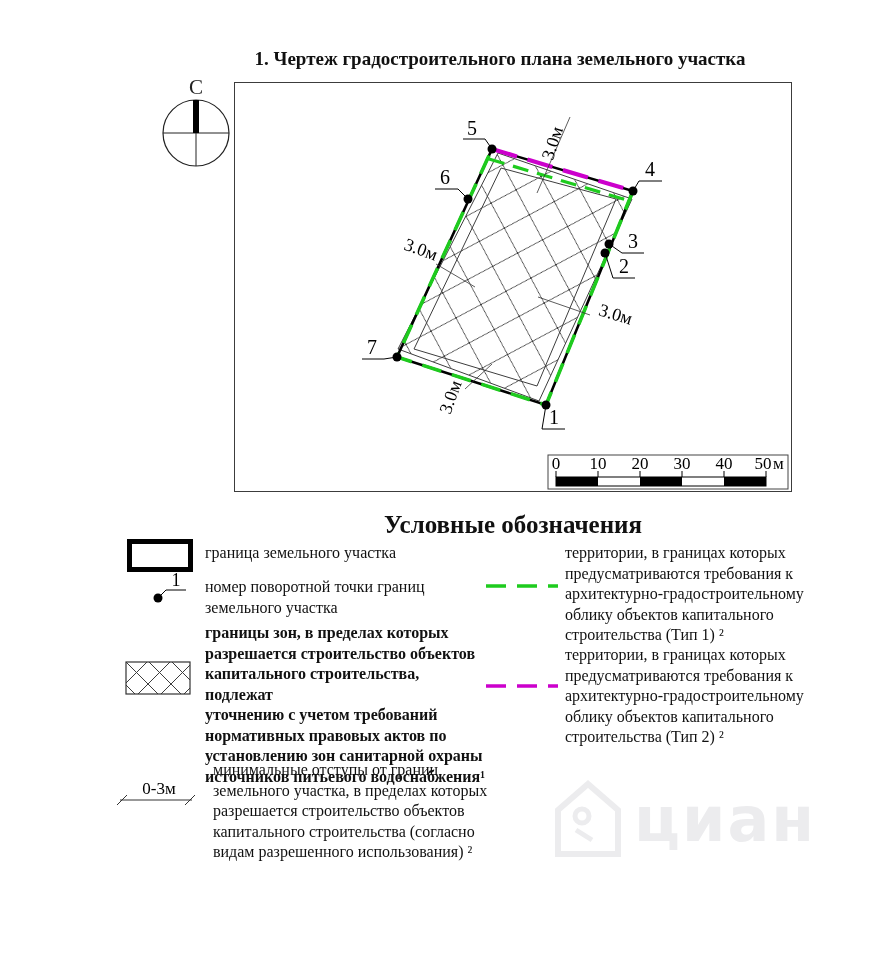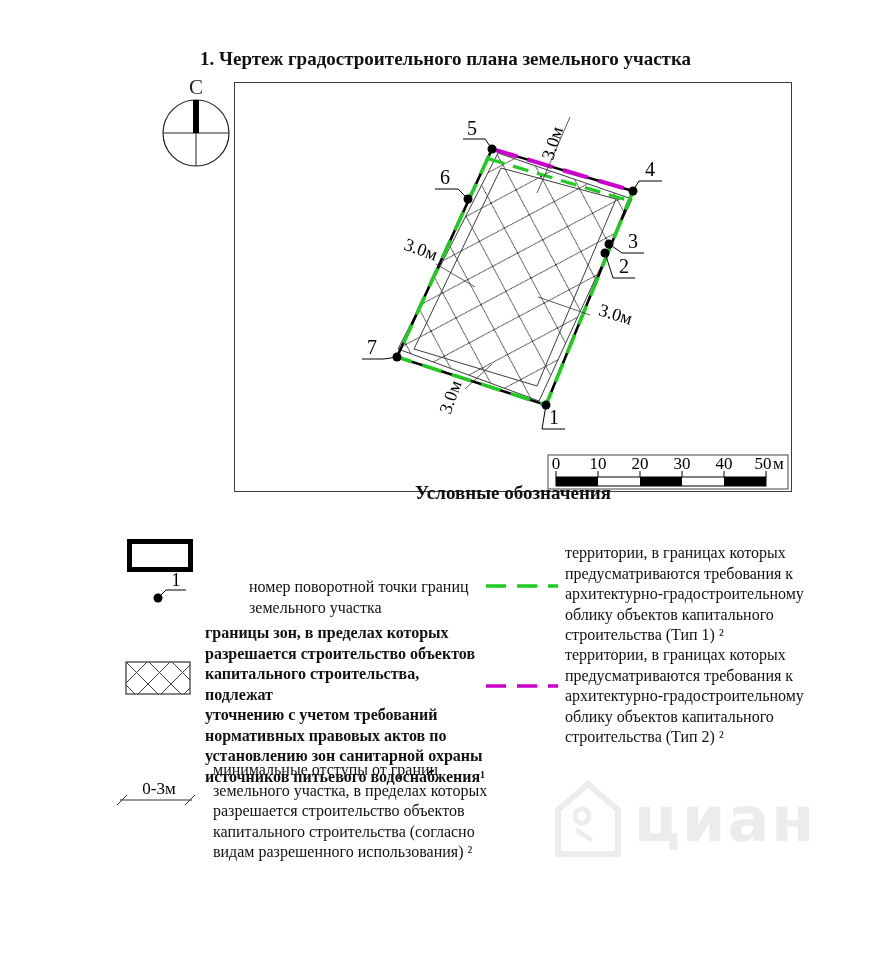--- a/index.html
+++ b/index.html
@@ -1,21 +1,21 @@
 <!DOCTYPE html>
 <html><head>
 <meta charset="utf-8">
 <style>
   html,body{margin:0;padding:0;background:#fff;}
   #page{position:relative;width:878px;height:960px;background:#fff;overflow:hidden;
         font-family:"Liberation Serif","DejaVu Serif",serif;color:#111;}
   .abs{position:absolute;}
-  #doc-title{top:48px;left:200px;width:600px;text-align:left;font-weight:bold;font-size:19px;}
+  #doc-title{top:48px;left:200px;width:600px;text-align:center;font-weight:bold;font-size:19px;}
   #map-frame{top:82px;left:234px;width:558px;height:410px;border:1.5px solid #3c3c3c;box-sizing:border-box;}
-  #legend-heading{top:482px;left:234px;width:558px;text-align:center;font-weight:bold;font-size:19px;}
+  #legend-heading{top:511px;left:234px;width:558px;text-align:center;font-weight:bold;font-size:25px;}
   .leg-text{font-size:16px;line-height:20.5px;white-space:pre-line;}
   .parcel-swatch{top:539px;left:127px;width:56px;height:23px;border:5px solid #000;background:#fff;}
   #watermark{top:778px;left:552px;display:flex;align-items:center;gap:10px;}
   #watermark .wm-text{font-family:"DejaVu Sans","Liberation Sans",sans-serif;font-weight:bold;
         font-size:62px;color:#ececee;letter-spacing:2px;line-height:80px;}
   svg text{font-family:"Liberation Serif","DejaVu Serif",serif;}
 </style>
 </head>
 <body>
 
@@ -99,27 +99,28 @@
         <text x="489" y="386" font-size="17" text-anchor="middle">40</text>
         <text x="528" y="386" font-size="17" text-anchor="middle">50</text>
         <text x="538" y="386" font-size="17" text-anchor="start">м</text>
       </g>
     </svg>
   </div>
 
   <div id="legend-heading" class="abs">Условные обозначения</div>
 
   <div class="abs parcel-swatch"></div>
+  <div class="abs leg-text" style="top:543px;left:205px;width:280px;">граница земельного участка</div>
 
   <svg class="abs" style="top:568px;left:138px;" width="60" height="42" viewBox="0 0 60 42">
     <polyline points="20,30 28,22 48,22" fill="none" stroke="#000" stroke-width="1"></polyline>
     <circle cx="20" cy="30" r="4.5" fill="#000"></circle>
     <text x="38" y="18" font-size="18" text-anchor="middle">1</text>
   </svg>
-  <div class="abs leg-text" style="top:577px;left:205px;width:280px;margin-left:44px;">номер поворотной точки границ
+  <div class="abs leg-text" style="top:577px;left:205px;width:280px;">номер поворотной точки границ
 земельного участка</div>
 
   <svg class="abs" style="top:661px;left:125px;" width="66" height="34" viewBox="0 0 66 34">
     <defs>
       <pattern id="hatchLegend" patternUnits="userSpaceOnUse" width="23" height="23">
         <path d="M0 0 L23 23 M23 0 L0 23" stroke="#3d3d3d" stroke-width="1" fill="none"></path>
       </pattern>
     </defs>
     <rect x="1" y="1" width="64" height="32" fill="url(#hatchLegend)" stroke="#333" stroke-width="1.2"></rect>
   </svg>

